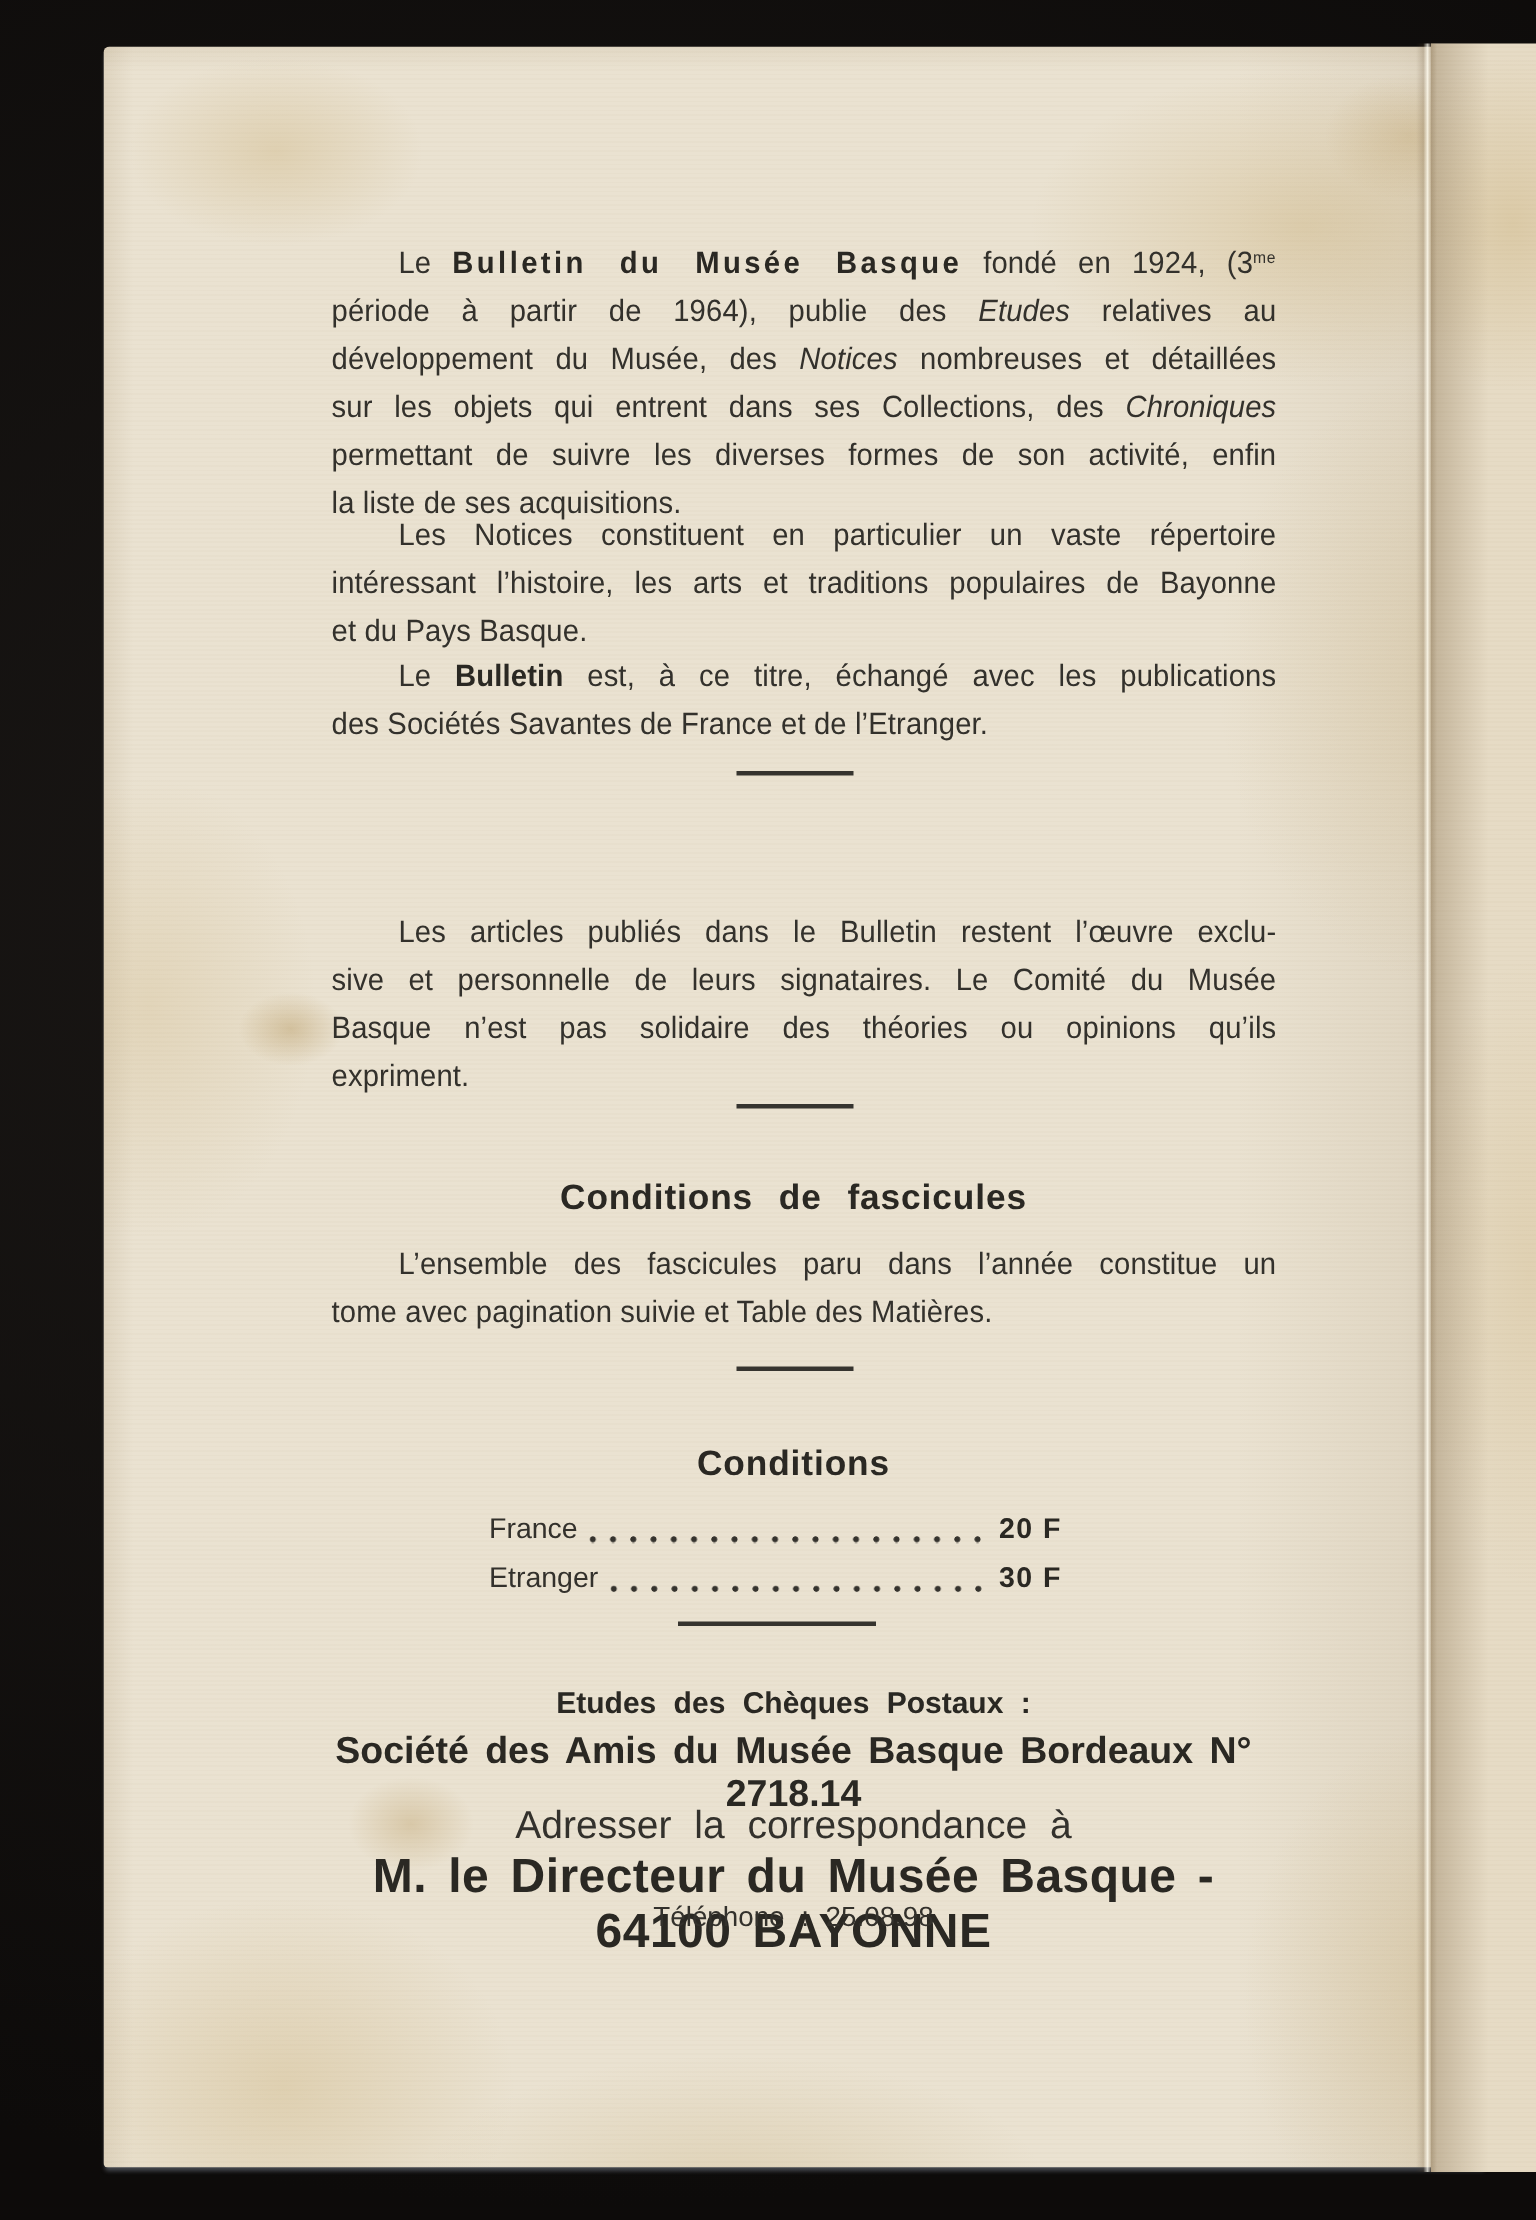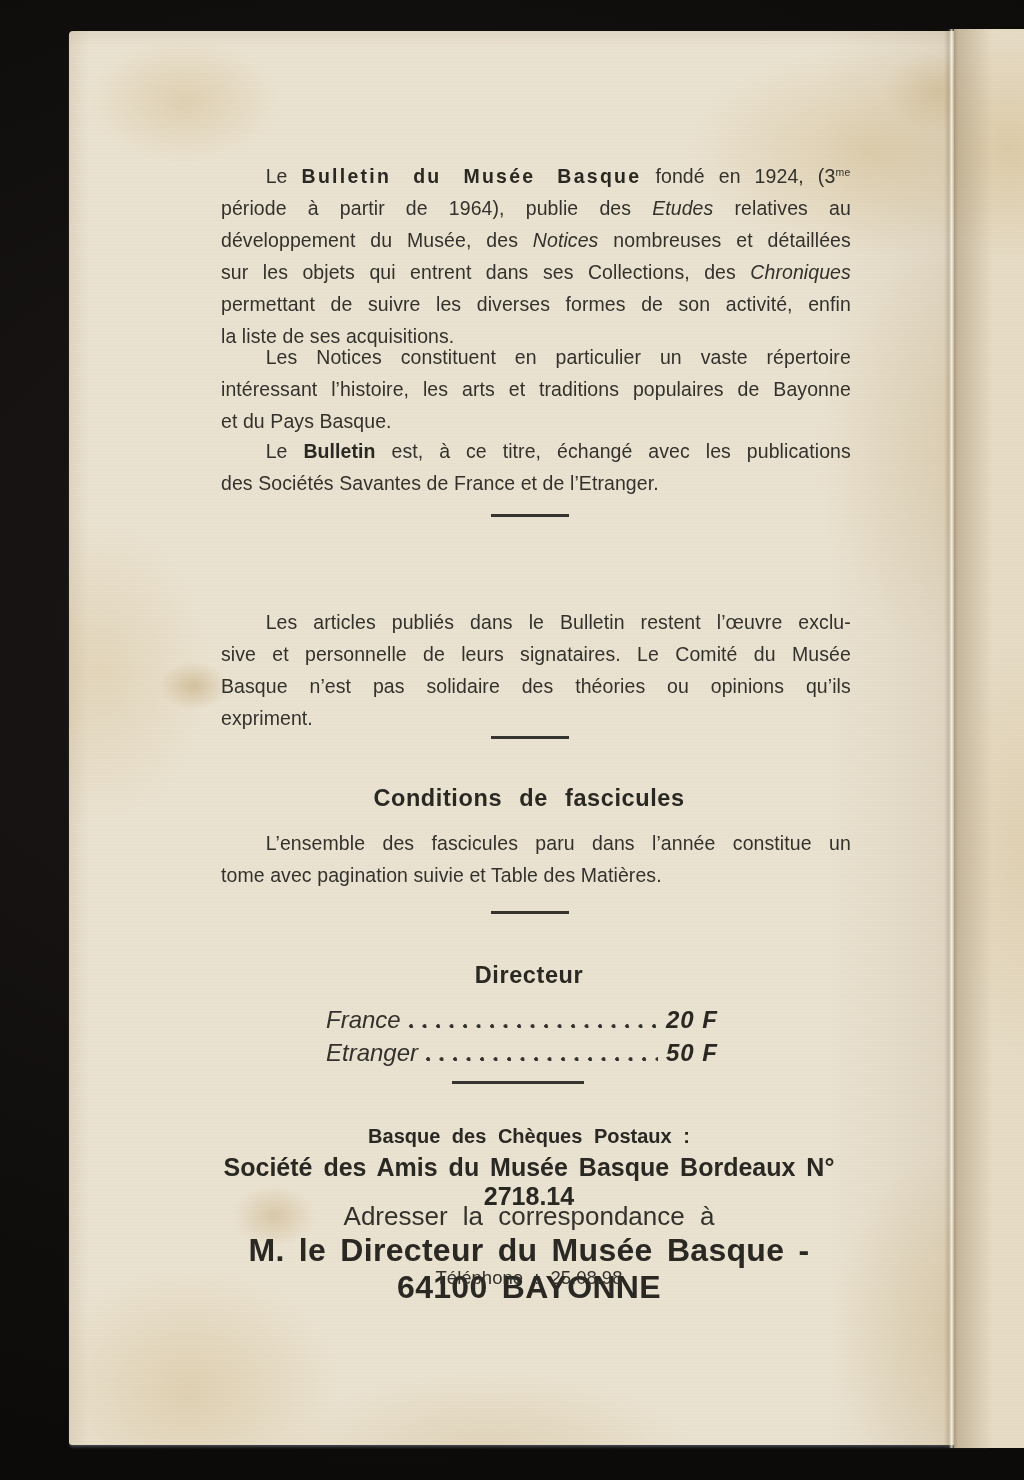--- a/index.html
+++ b/index.html
@@ -59,21 +59,21 @@
   .brand{font-weight:700;letter-spacing:2.4px;word-spacing:6px;color:#2a2823;}
   .b{font-weight:700;color:#2a2823;}
   .i{font-style:italic;}
   .sup{font-size:11px;vertical-align:7px;letter-spacing:0.5px;}
   .divider{height:3px;background:#36342f;}
   .h{
     left:145px;width:630px;text-align:center;font-weight:700;font-size:23.5px;
     letter-spacing:0.6px;word-spacing:10px;color:#2a2823;line-height:30px;
   }
   .abo-row{
-    display:flex;align-items:baseline;font-size:24px;line-height:28px;font-style:italic;
+    display:flex;align-items:baseline;font-size:19px;line-height:28px;
   }
   .abo-row .leader{
     flex:1;height:5px;align-self:flex-end;margin:0 8px 5px 8px;
     background-image:radial-gradient(circle at 2.2px 2.2px, #35332e 1.8px, transparent 2.2px);
     background-size:13.5px 5px;background-repeat:repeat-x;background-position:0 0;
   }
   .abo-row .price{width:72px;font-weight:700;letter-spacing:1px;color:#2a2823;}
   .fline{left:140px;width:640px;text-align:center;}
   .f-cheques1{font-weight:700;font-size:20px;word-spacing:6px;color:#2a2823;}
   .f-cheques2{font-weight:700;font-size:25px;word-spacing:4px;color:#2a2823;}
@@ -116,36 +116,36 @@
   <div class="blk divider" style="top:705px;left:422px;width:78px"></div>
 
   <div class="blk h" style="top:752px">Conditions de fascicules</div>
   <div class="blk para" style="top:796px">
       <div class="line ind"><span>L’ensemble des fascicules paru dans l’année constitue un</span></div>
       <div class="line last"><span>tome avec pagination suivie et Table des Matières.</span></div>
     </div>
 
   <div class="blk divider" style="top:880px;left:422px;width:78px"></div>
 
-  <div class="blk h" style="top:929px">Directeur</div>
+  <div class="blk h" style="top:929px">Conditions</div>
 
   <div class="blk abo-row" style="top:975px;left:257px;width:412px">
     <span>France</span>
     <span class="leader"></span>
     <span class="price">20 F</span>
   </div>
   <div class="blk abo-row" style="top:1008px;left:257px;width:412px">
     <span>Etranger</span>
     <span class="leader"></span>
-    <span class="price">50 F</span>
+    <span class="price">30 F</span>
   </div>
 
   <div class="blk divider" style="top:1050px;left:383px;width:132px"></div>
 
-  <div class="blk fline f-cheques1" style="top:1094px">Basque des Chèques Postaux :</div>
+  <div class="blk fline f-cheques1" style="top:1094px">Etudes des Chèques Postaux :</div>
   <div class="blk fline f-cheques2" style="top:1122px">Société des Amis du Musée Basque Bordeaux N° 2718.14</div>
 
   <div class="blk fline f-corr1" style="top:1170px">Adresser la correspondance à</div>
   <div class="blk fline f-corr2" style="top:1201px">M. le Directeur du Musée Basque - 64100 BAYONNE</div>
   <div class="blk fline f-phone" style="top:1236px">Téléphone : 25.08.98</div>
 
 </div>
 
 <div class="page2"></div>
 <div class="fold"></div>

